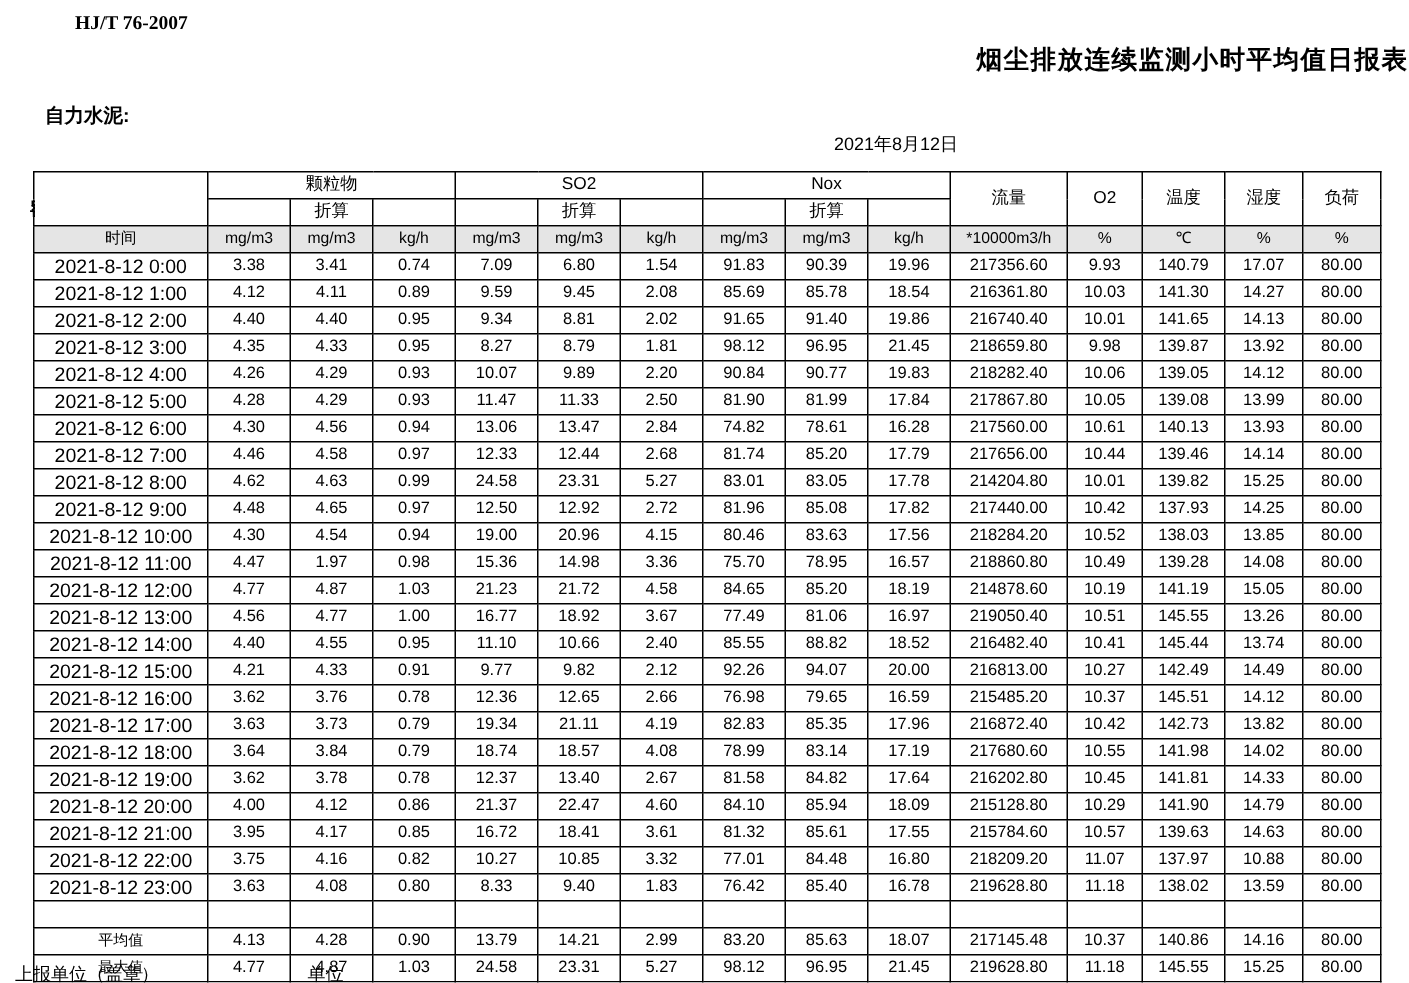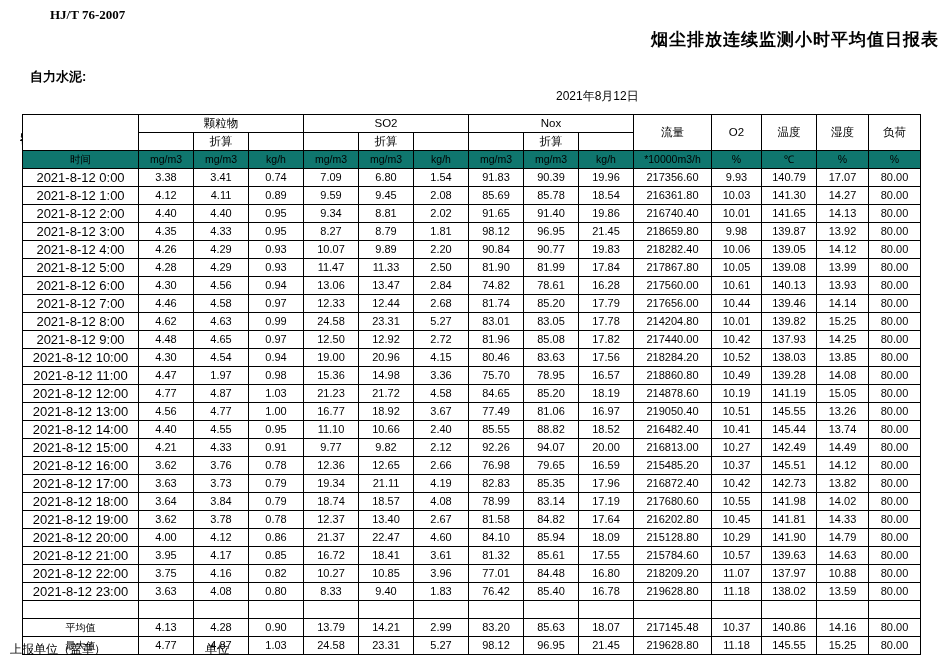--- a/index.html
+++ b/index.html
@@ -78,21 +78,21 @@
     text-align: center;
     font-weight: normal;
     overflow: hidden;
     white-space: nowrap;
   }
   .grp-head {
     background: #ffffff;
     font-size: 11.5px;
   }
   .unit-head {
-    background: #0f766e;
+    background: #e5e5e5;
     font-size: 10.5px;
   }
   .timecol {
     text-align: left;
     padding-left: 4px;
     font-size: 13px;
   }
   td.data {
     text-align: left;
     padding-left: 5px;
@@ -574,21 +574,21 @@
           <td class="data">14.63</td>
           <td class="data">80.00</td>
         </tr>
         <tr>
           <td class="timecol">2021-8-12 22:00</td>
           <td class="data">3.75</td>
           <td class="data">4.16</td>
           <td class="data">0.82</td>
           <td class="data">10.27</td>
           <td class="data">10.85</td>
-          <td class="data">3.96</td>
+          <td class="data">3.32</td>
           <td class="data">77.01</td>
           <td class="data">84.48</td>
           <td class="data">16.80</td>
           <td class="data">218209.20</td>
           <td class="data">11.07</td>
           <td class="data">137.97</td>
           <td class="data">10.88</td>
           <td class="data">80.00</td>
         </tr>
         <tr>

